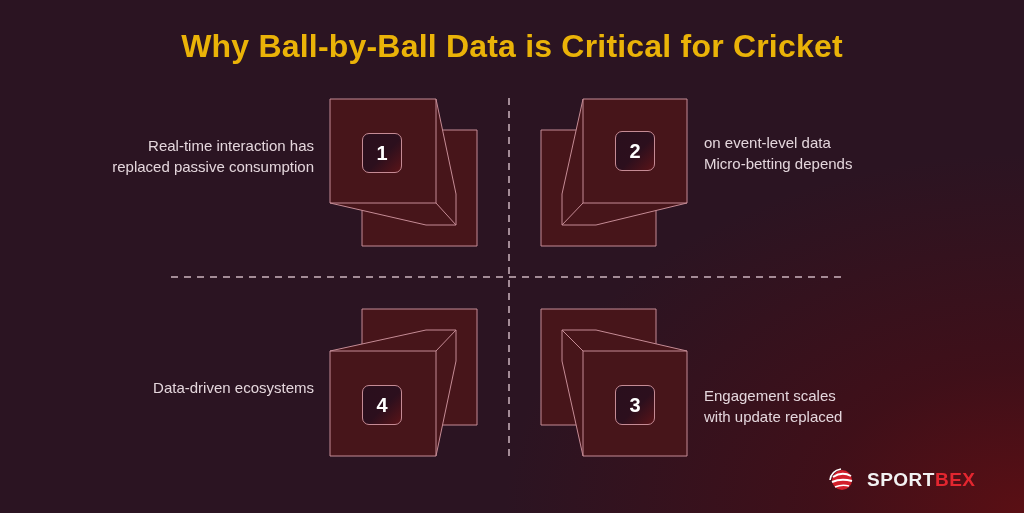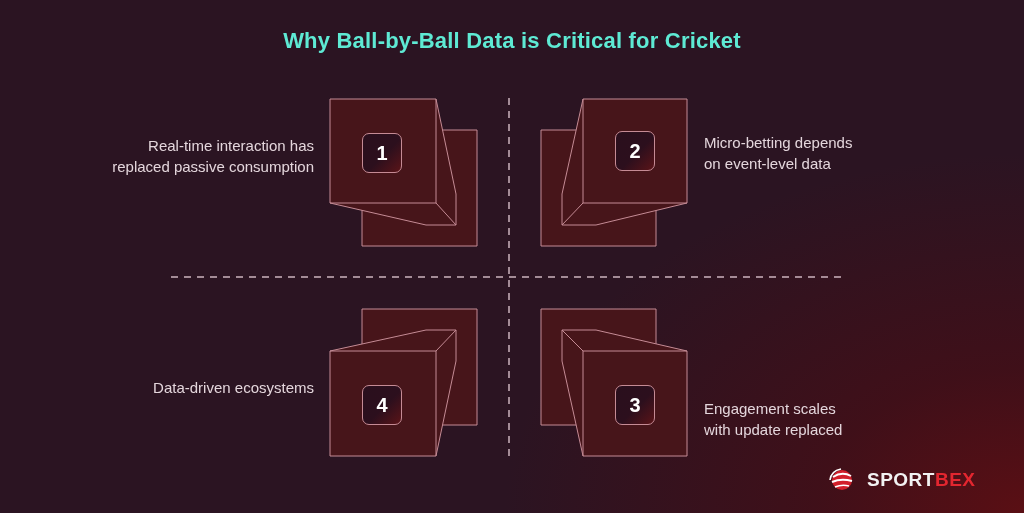--- a/index.html
+++ b/index.html
@@ -6,21 +6,21 @@
   body {
     width: 1024px; height: 513px; overflow: hidden; position: relative;
     font-family: "Liberation Sans", "DejaVu Sans", sans-serif;
     background:
       radial-gradient(ellipse 520px 360px at 1024px 513px, #5a0f14 0%, rgba(70,14,22,0.75) 40%, rgba(44,18,32,0) 100%),
       #2b1422;
     color: #e9dde2;
   }
   .title {
     position: absolute; left: 0; right: 0; top: 28px; text-align: center;
-    font-size: 22px; font-weight: bold; color: #5eead4; letter-spacing: 0.2px;
+    font-size: 32px; font-weight: bold; color: #eab308; letter-spacing: 0.2px;
   }
   svg.canvas { position: absolute; left: 0; top: 0; }
   .desc {
     position: absolute; font-size: 15px; line-height: 21px; color: #e4d6dc;
   }
   .desc.left { text-align: right; margin-top: 7px; }
   .desc.right { text-align: left; }
   .badge {
     position: absolute; width: 38px; height: 38px; border-radius: 7px;
     border: 1px solid #c58b95;
@@ -84,24 +84,24 @@
 <div class="badge" style="left:362px; top:133px;">1</div>
 <div class="badge" style="left:615px; top:131px;">2</div>
 <div class="badge" style="left:615px; top:385px;">3</div>
 <div class="badge" style="left:362px; top:385px;">4</div>
 
 <div class="desc left" style="right:710px; top:128px;">
   <div>Real-time interaction has</div>
   <div>replaced passive consumption</div>
 </div>
 <div class="desc right" style="left:704px; top:132px;">
+  <div>on event-level data</div>
   <div>Micro-betting depends</div>
-  <div>on event-level data</div>
 </div>
-<div class="desc right" style="left:704px; top:385px;margin-top:13px;">
+<div class="desc right" style="left:704px; top:385px;">
   <div>Engagement scales</div>
   <div>with update replaced</div>
 </div>
 <div class="desc left" style="right:710px; top:370px;">
   <div>Data-driven ecosystems</div>
 </div>
 
 <div class="logo">
   <svg width="26" height="24" viewBox="0 0 26 24">
     <circle cx="13" cy="12" r="10" fill="#d21f2a"></circle>

